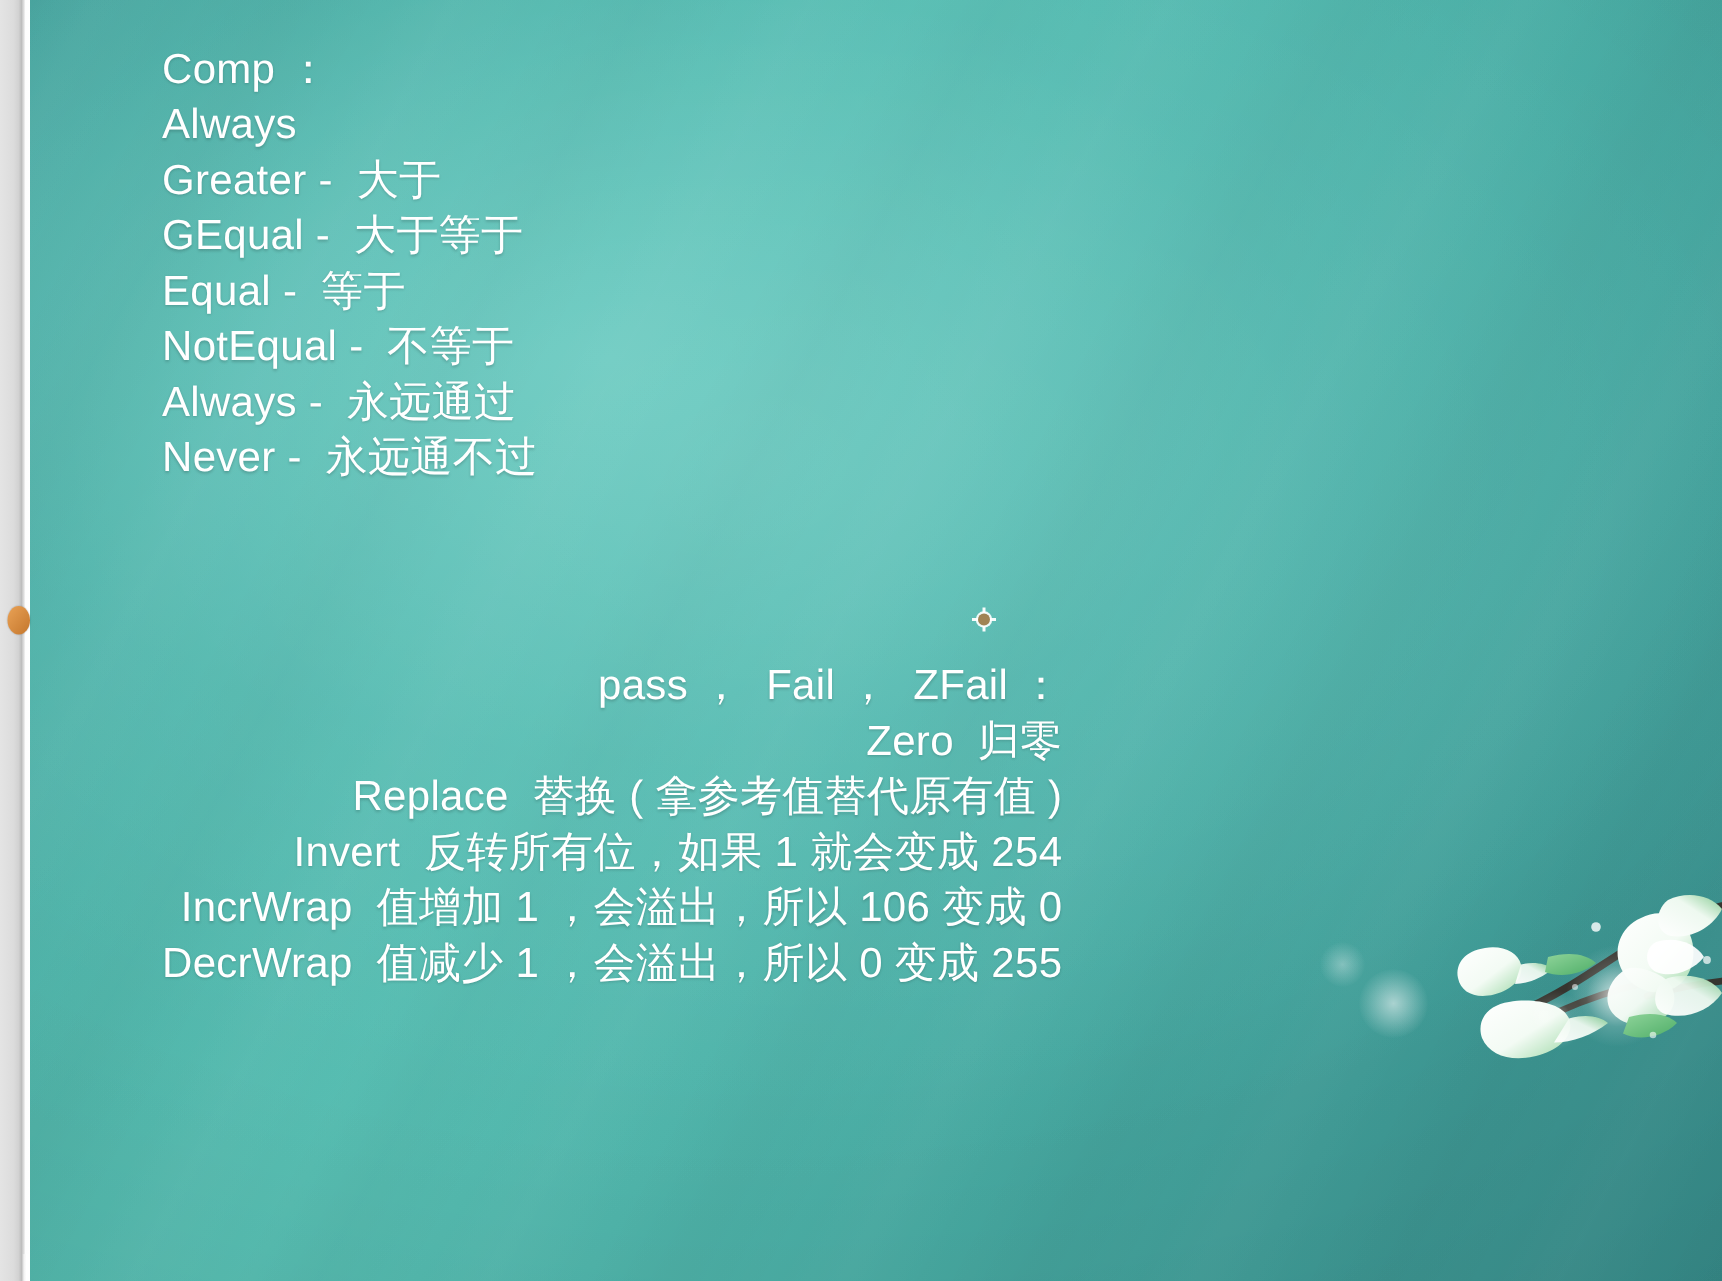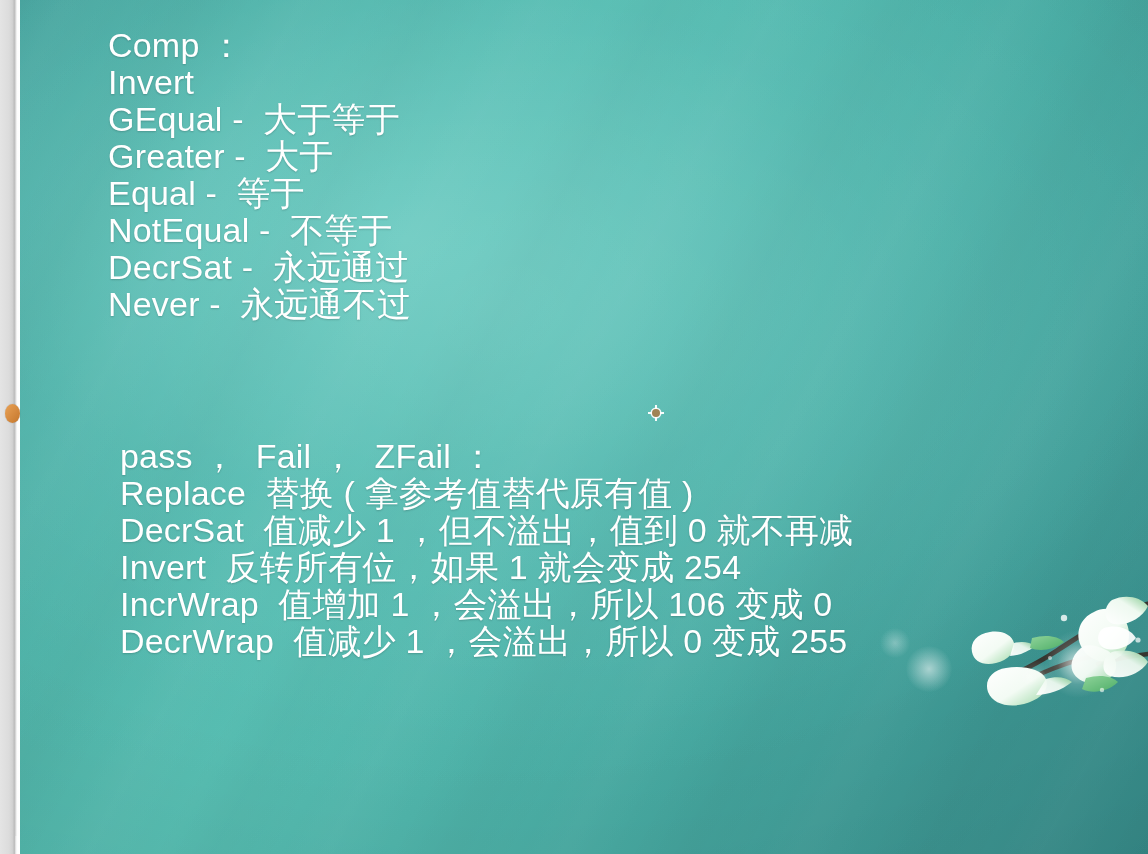--- a/index.html
+++ b/index.html
@@ -76,28 +76,28 @@
 
   
   .text-layer {
     position: absolute;
     left: 88px;
     top: 0;
     width: 1000px;
     color: #ffffff;
   }
   .line {
-    font-size: 34px;
+    font-size: 28px;
     line-height: 37px;
     white-space: pre;
     letter-spacing: 0.2px;
     text-shadow: 0 1px 2px rgba(0,0,0,0.18);
   }
   .block-a { position: absolute; top: 27px; left: 0; }
-  .block-b { position: absolute; top: 438px; left: 12px; }
+  .block-b { position: absolute; top: 438px; left: 0; text-align: right; }
 
   
   .branch {
     position: absolute;
     right: 0;
     bottom: 60px;
     width: 250px;
     height: 200px;
     pointer-events: none;
   }
@@ -205,33 +205,33 @@
         <circle cx="240" cy="46" r="2.6" fill="#ffffff" opacity="0.7"></circle>
         <circle cx="204" cy="96" r="2.2" fill="#ffffff" opacity="0.6"></circle>
         <circle cx="152" cy="64" r="2.0" fill="#ffffff" opacity="0.55"></circle>
       </svg>
     </div>
 
     <div class="text-layer">
 
       <div class="block-a">
         <div class="line">Comp ：</div>
-        <div class="line">Invert</div>
+        <div class="line">Always</div>
+        <div class="line">Greater -  大于</div>
         <div class="line">GEqual -  大于等于</div>
-        <div class="line">Greater -  大于</div>
         <div class="line">Equal -  等于</div>
         <div class="line">NotEqual -  不等于</div>
-        <div class="line">DecrSat -  永远通过</div>
+        <div class="line">Always -  永远通过</div>
         <div class="line">Never -  永远通不过</div>
       </div>
 
       <div class="block-b">
         <div class="line">pass ，  Fail ，  ZFail ：</div>
+        <div class="line">Zero  归零</div>
         <div class="line">Replace  替换 ( 拿参考值替代原有值 )</div>
-        <div class="line">DecrSat  值减少 1 ，但不溢出，值到 0 就不再减</div>
         <div class="line">Invert  反转所有位，如果 1 就会变成 254</div>
         <div class="line">IncrWrap  值增加 1 ，会溢出，所以 106 变成 0</div>
         <div class="line">DecrWrap  值减少 1 ，会溢出，所以 0 变成 255</div>
       </div>
 
     </div>
 
     <div class="crosshair">
       <div class="ch-arm ch-t"></div>
       <div class="ch-arm ch-b"></div>

